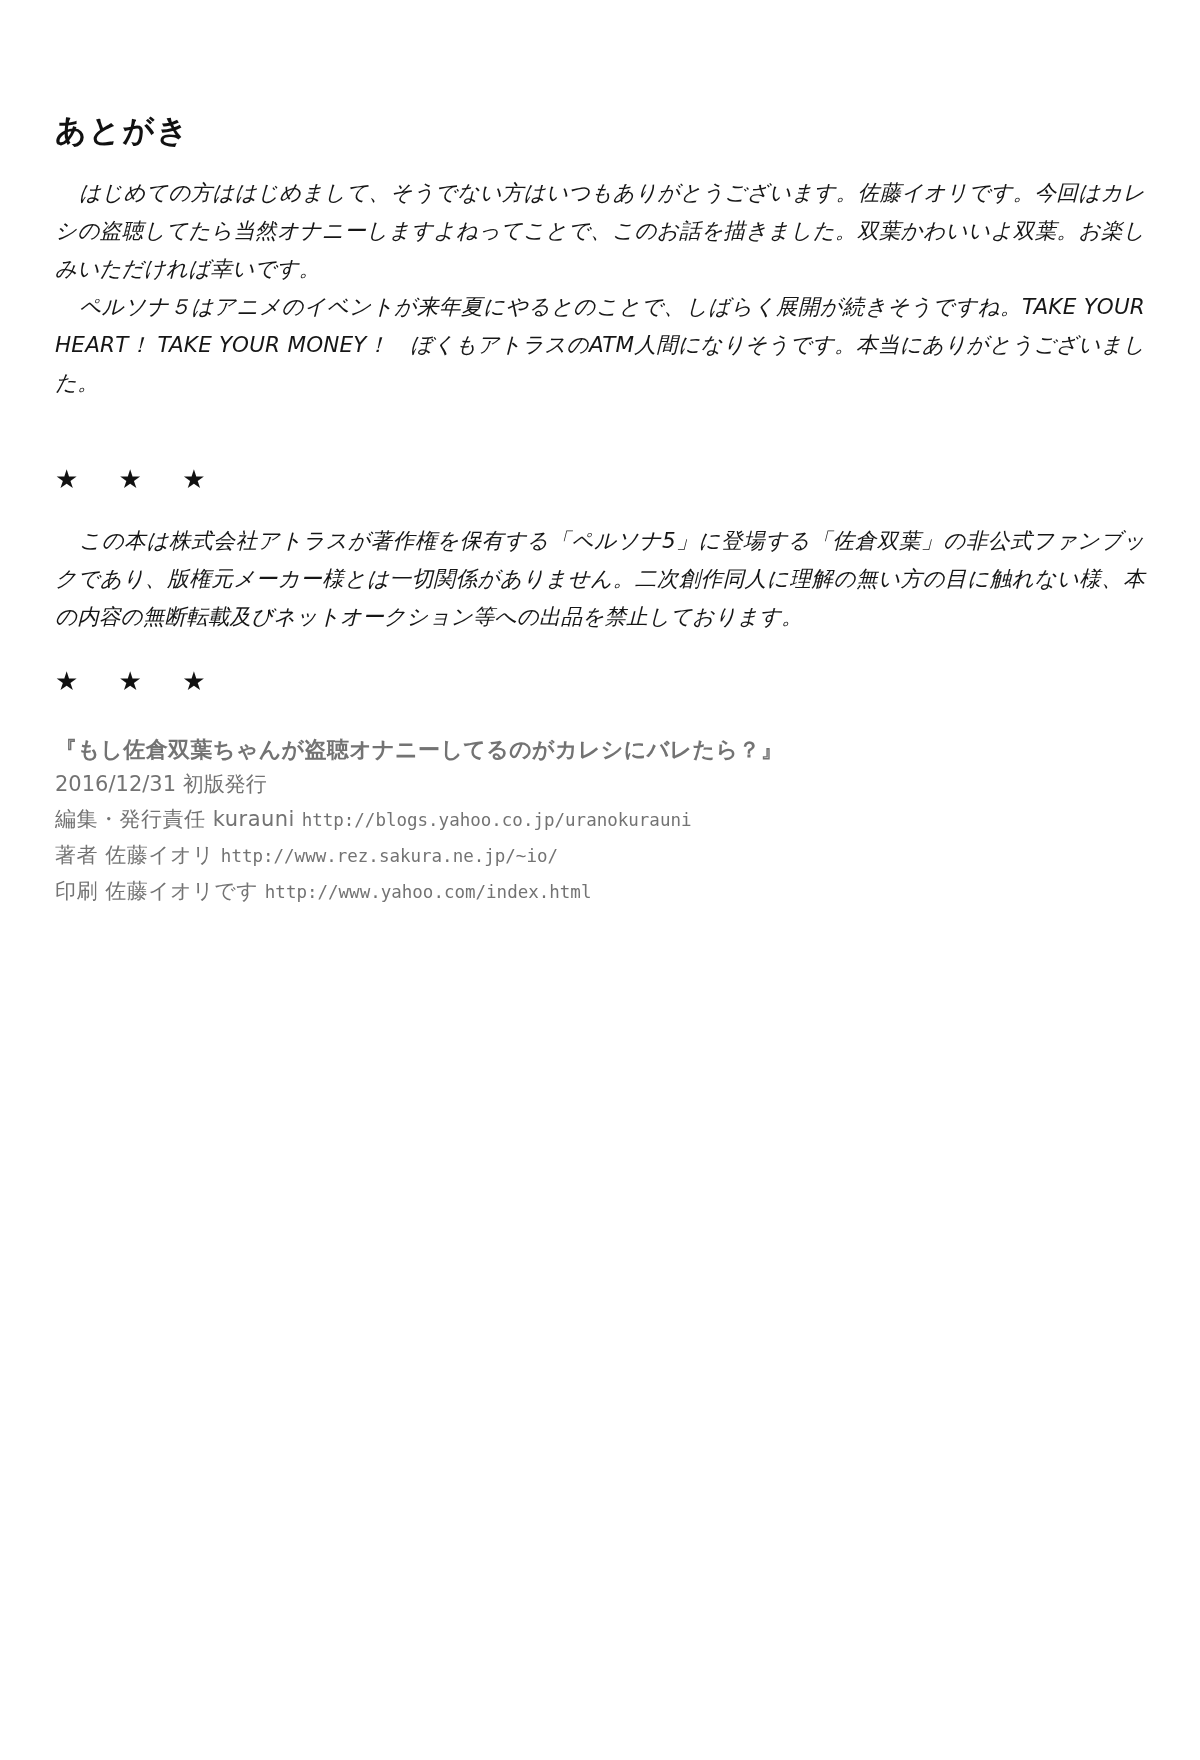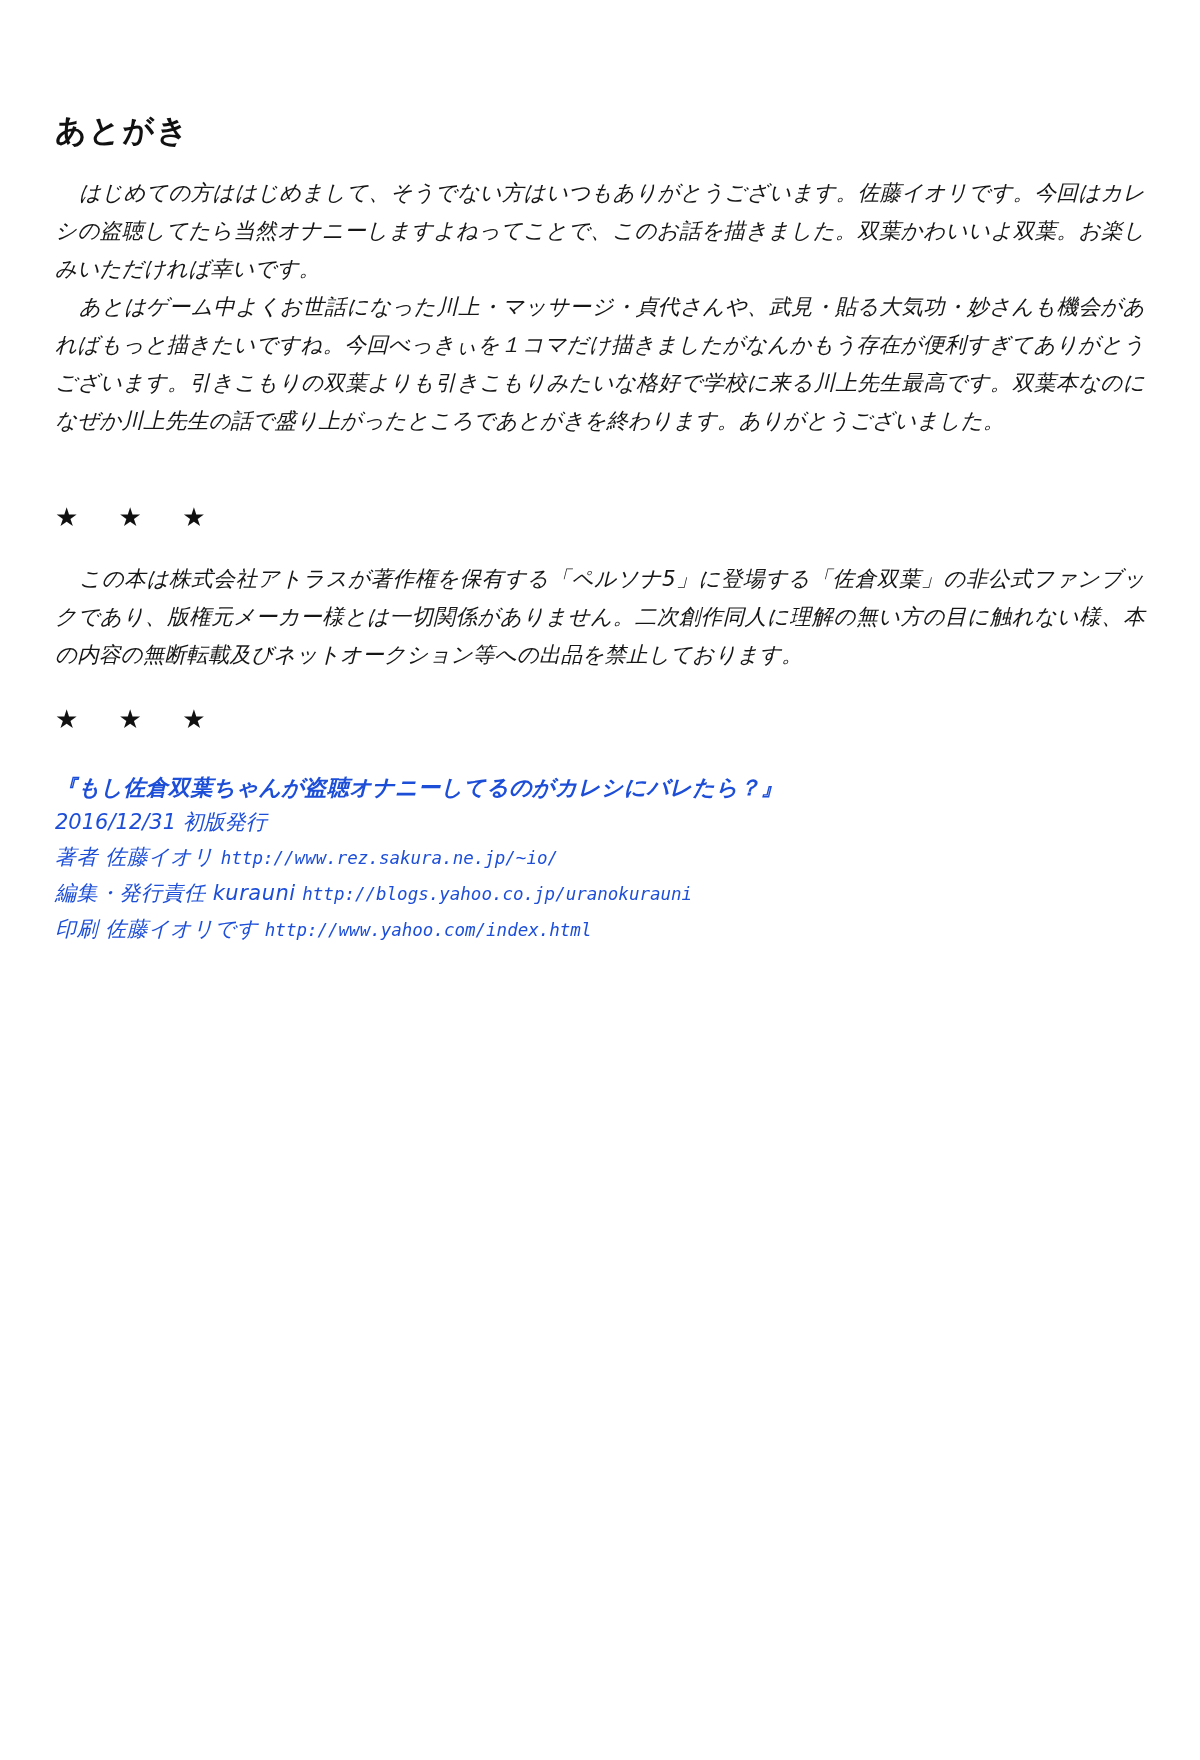--- a/index.html
+++ b/index.html
@@ -53,22 +53,21 @@
     color: #111;
     line-height: 1;
   }
   .block-gap-1 { height: 64px; }
   .block-gap-2 { height: 30px; }
   .block-gap-3 { height: 32px; }
   .block-gap-4 { height: 38px; }
   .colophon {
     font-size: 21px;
     line-height: 35px;
-    color: #1d4ed8;
-    font-style: italic;
+    color: #737373;
   }
   .colophon .title-line {
     font-weight: bold;
     font-size: 22px;
     letter-spacing: 0.4px;
   }
   .colophon .url {
     font-family: "DejaVu Sans Mono", "Liberation Mono", monospace;
     font-size: 17.5px;
     letter-spacing: 0;
@@ -82,46 +81,46 @@
 </style>
 </head>
 <body>
 
 <div class="page">
   <div class="content">
 
     <h1 class="heading">あとがき</h1>
 
     <p class="para">はじめての方ははじめまして、そうでない方はいつもありがとうございます。佐藤イオリです。今回はカレシの盗聴してたら当然オナニーしますよねってことで、このお話を描きました。双葉かわいいよ双葉。お楽しみいただければ幸いです。</p>
-    <p class="para">あとはゲーム中よくお世話になった川上・マッサージ・貞代さんや、武見・貼る大気功・妙さんも機会があればもっと描きたいですね。今回べっきぃを１コマだけ描きましたがなんかもう存在が便利すぎてありがとうございます。引きこもりの双葉よりも引きこもりみたいな格好で学校に来る川上先生最高です。双葉本なのになぜか川上先生の話で盛り上がったところであとがきを終わります。ありがとうございました。</p>
+    <p class="para">ペルソナ５はアニメのイベントが来年夏にやるとのことで、しばらく展開が続きそうですね。TAKE YOUR HEART！ TAKE YOUR MONEY！　ぼくもアトラスのATM人間になりそうです。本当にありがとうございました。</p>
 
     <div class="block-gap-1"></div>
 
     <p class="stars">★ ★ ★</p>
 
     <div class="block-gap-2"></div>
 
     <p class="para">この本は株式会社アトラスが著作権を保有する「ペルソナ5」に登場する「佐倉双葉」の非公式ファンブックであり、版権元メーカー様とは一切関係がありません。二次創作同人に理解の無い方の目に触れない様、本の内容の無断転載及びネットオークション等への出品を禁止しております。</p>
 
     <div class="block-gap-3"></div>
 
     <p class="stars">★ ★ ★</p>
 
     <div class="block-gap-4"></div>
 
     <div class="colophon">
       <div class="row title-line">『もし佐倉双葉ちゃんが盗聴オナニーしてるのがカレシにバレたら？』</div>
       <div class="row">2016/12/31  初版発行</div>
       <div class="row">
+        <span class="lbl">編集・発行責任  kurauni</span>
+        <span class="url">http://blogs.yahoo.co.jp/uranokurauni</span>
+      </div>
+      <div class="row">
         <span class="lbl">著者  佐藤イオリ</span>
         <span class="url">http://www.rez.sakura.ne.jp/~io/</span>
-      </div>
-      <div class="row">
-        <span class="lbl">編集・発行責任  kurauni</span>
-        <span class="url">http://blogs.yahoo.co.jp/uranokurauni</span>
       </div>
       <div class="row">
         <span class="lbl">印刷  佐藤イオリです</span>
         <span class="url">http://www.yahoo.com/index.html</span>
       </div>
     </div>
 
   </div>
 </div>
 

